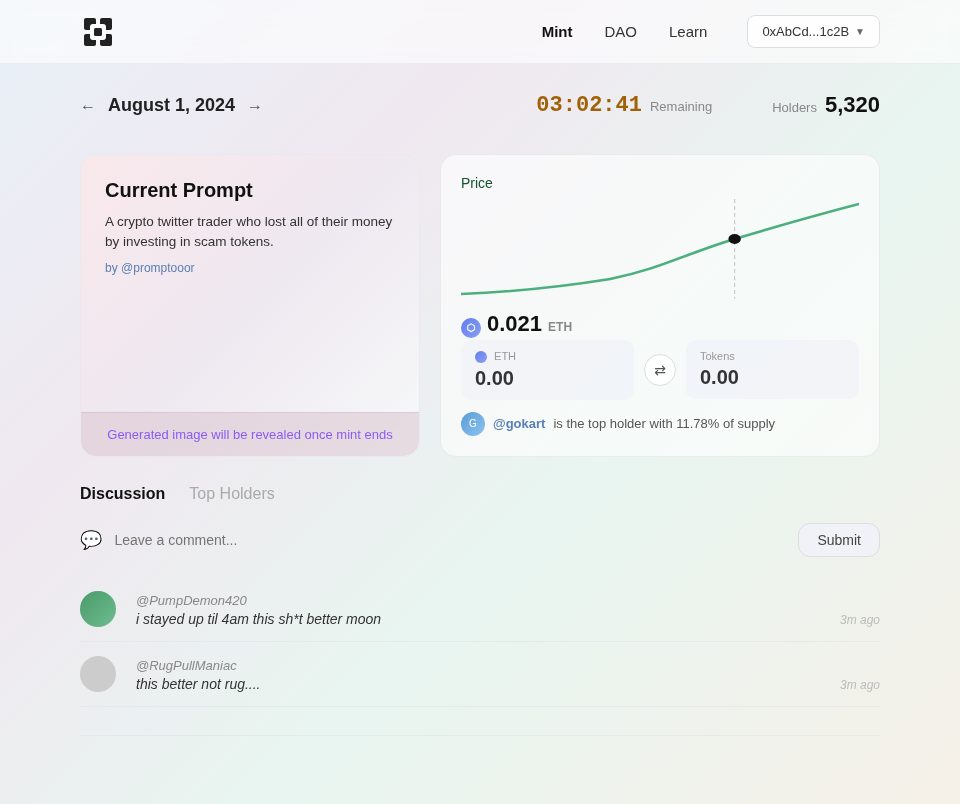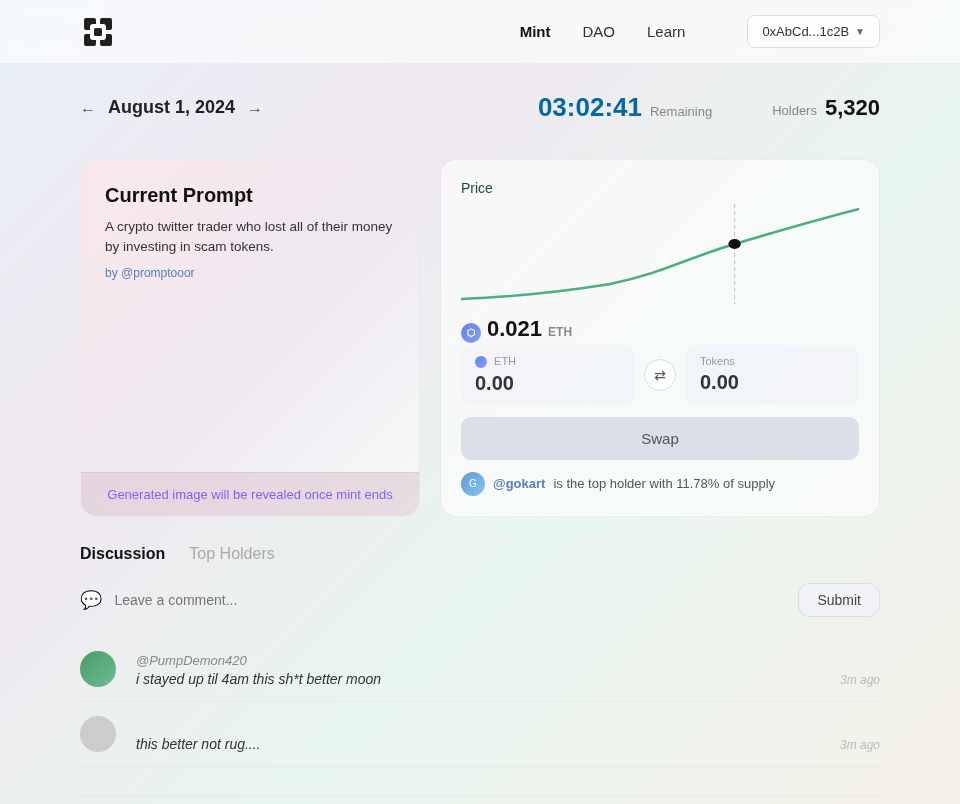--- a/index.html
+++ b/index.html
@@ -22,21 +22,21 @@
       border-bottom: 1px solid rgba(220,220,230,0.4);
     }
     .nav-logo {
       width: 36px;
       height: 36px;
       margin-right: auto;
     }
     .nav-links {
       display: flex;
       gap: 32px;
-      margin-right: 62px;
+      margin-right: 40px;
     }
     .nav-link {
       font-size: 15px;
       color: #333;
       cursor: pointer;
       text-decoration: none;
     }
     .nav-link.active {
       font-weight: 600;
       color: #111;
@@ -88,24 +88,25 @@
       align-items: center;
       justify-content: space-between;
       margin-bottom: 20px;
     }
     .timer-block {
       display: flex;
       align-items: baseline;
       gap: 8px;
     }
     .timer-value {
-      font-size: 26px;
+      font-size: 22px;
       font-weight: 600;
-      color: #0369a1;
+      color: #a16207;
       font-variant-numeric: tabular-nums;
+      font-family: Liberation Mono, monospace;
     }
     .timer-label {
       font-size: 13px;
       color: #888;
     }
     .holders-block {
       display: flex;
       align-items: baseline;
       gap: 8px;
     }
@@ -501,21 +502,20 @@
         </div>
         <div class="swap-arrow-btn">
           <span>⇄</span>
         </div>
         <div class="swap-input-box">
           <div class="swap-input-label">Tokens</div>
           <input class="swap-input-value" type="text" style="background: transparent; border: none; outline: none; font-size: 20px; font-weight: 600; color: rgb(51, 51, 51); width: 100%; padding: 0px;" value="0.00">
         </div>
       </div>
 
-      <button class="swap-btn">Swap</button>
 
       
       <div class="top-holder-row">
         <div class="top-holder-avatar">G</div>
         <span style="color:#5b7fb5;cursor:pointer;font-weight:600;">@gokart</span>
         <span>is the top holder with 11.78% of supply</span>
       </div>
     </div>
   </div>
 
@@ -538,20 +538,21 @@
         <div class="comment-body">
           <div class="comment-username">@PumpDemon420</div>
           <div class="comment-text">i stayed up til 4am this sh*t better moon</div>
         </div>
         <div class="comment-time">3m ago</div>
       </div>
 
       <div class="comment-item">
         <div class="comment-avatar gray"></div>
         <div class="comment-body">
+          <div class="comment-username">@RugPullManiac</div>
           <div class="comment-text">this better not rug....</div>
         </div>
         <div class="comment-time">3m ago</div>
       </div>
 
       <div class="comment-item">
         
         
         
       </div>

